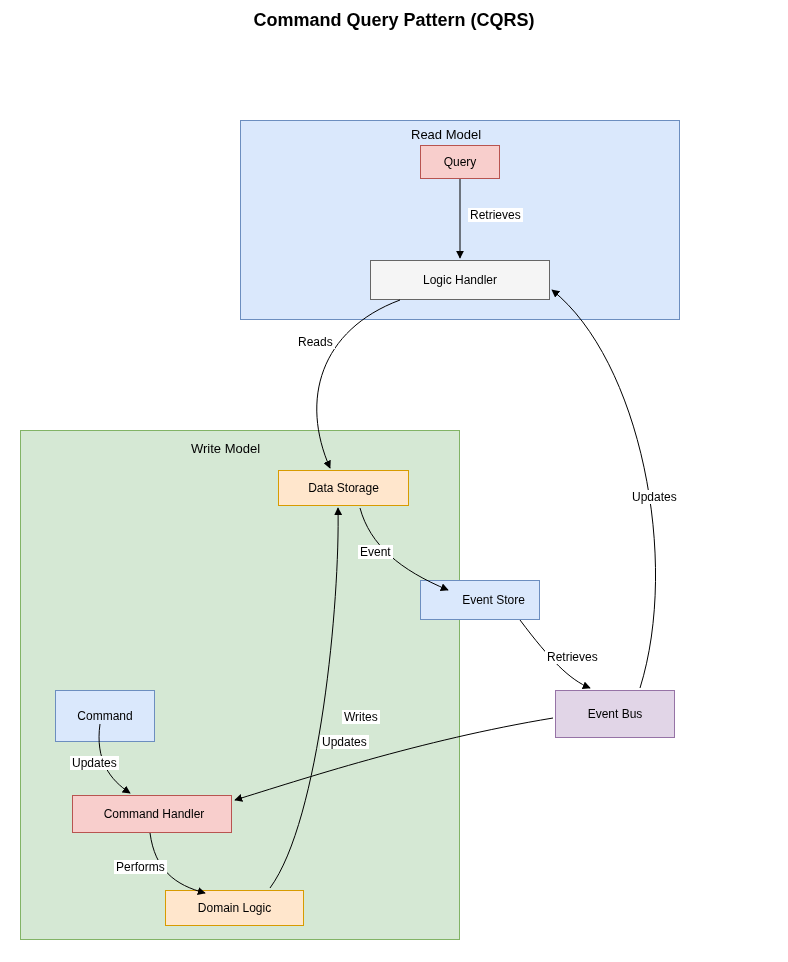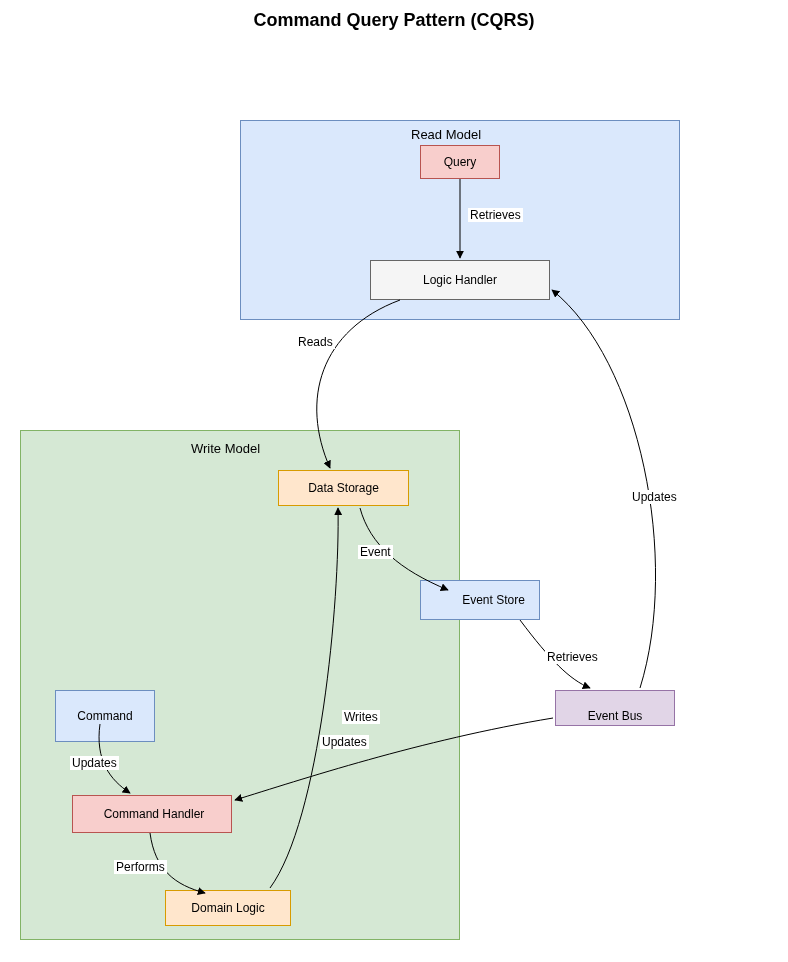--- a/index.html
+++ b/index.html
@@ -94,33 +94,33 @@
 </div>
 
 <div class="node orange" style="left:278px; top:470px; width:131px; height:36px;">
   <span>Data Storage</span>
 </div>
 
 <div class="node blue" style="left:420px; top:580px; width:120px; height:40px;padding-left:31px;">
   <span>Event Store</span>
 </div>
 
-<div class="node purple" style="left:555px; top:690px; width:120px; height:36px;align-items:flex-end;">
+<div class="node purple" style="left:555px; top:690px; width:120px; height:48px;">
   <span>Event Bus</span>
 </div>
 
 <div class="node blue" style="left:55px; top:690px; width:100px; height:52px;">
   <span>Command</span>
 </div>
 
 <div class="node pink" style="left:72px; top:795px; width:160px; height:38px;padding-left:8px;">
   <span>Command Handler</span>
 </div>
 
-<div class="node orange" style="left:165px; top:890px; width:126px; height:36px;">
+<div class="node orange" style="left:165px; top:890px; width:139px; height:36px;">
   <span>Domain Logic</span>
 </div>
 
 <svg class="edges">
   <defs>
     <marker id="arrow" viewBox="0 0 10 10" refX="9" refY="5" markerWidth="8" markerHeight="8" orient="auto-start-reverse">
       <path d="M 0 0 L 10 5 L 0 10 z" fill="#000"></path>
     </marker>
   </defs>
 

